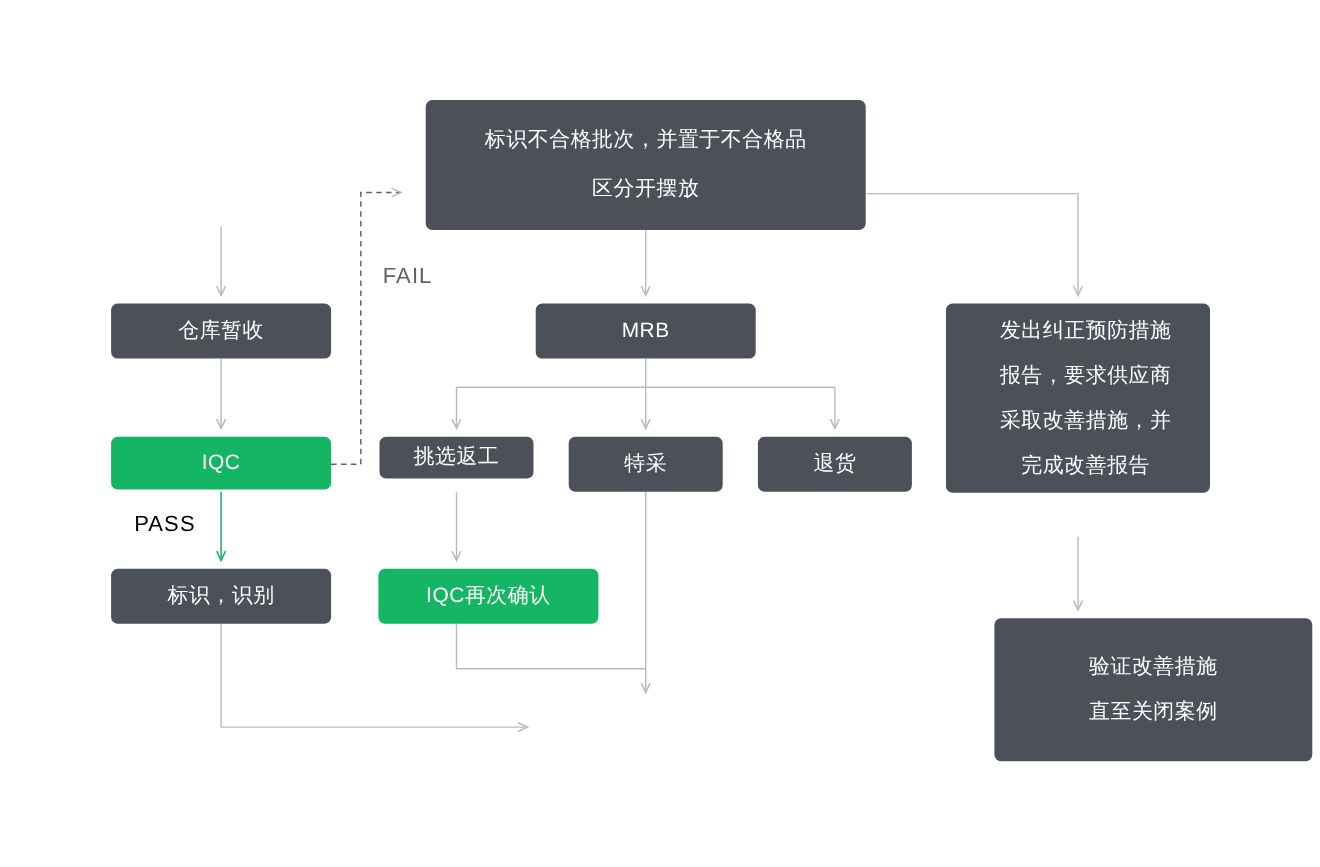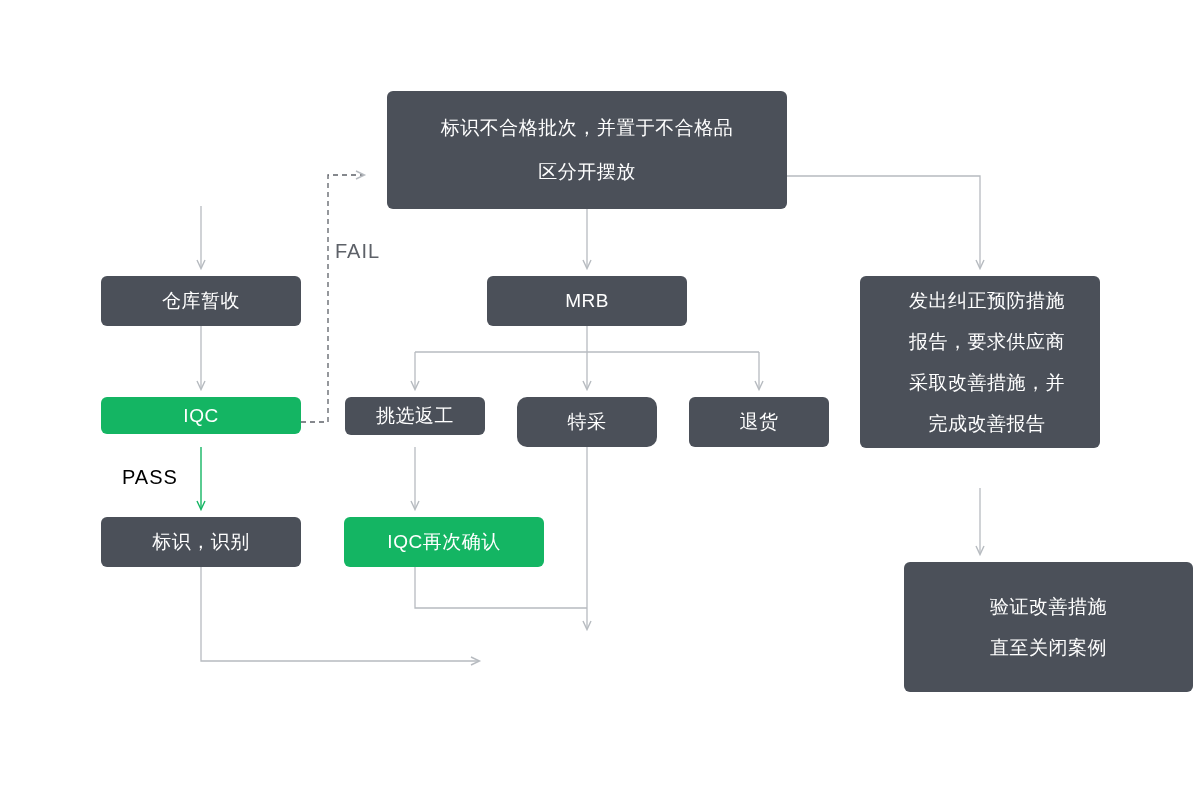--- a/index.html
+++ b/index.html
@@ -98,43 +98,43 @@
     </g>
 
     <g fill="none" stroke="#14b563" stroke-width="1.4">
       <path d="M201,447 L201,509" marker-end="url(#ah-green)"></path>
     </g>
   </svg>
 
 
   <div class="node dark" style="left:101px; top:276px; width:200px; height:50px;">仓库暂收</div>
 
-  <div class="node green" style="left:101px; top:397px; width:200px; height:37px;">IQC</div>
+  <div class="node green" style="left:101px; top:397px; width:200px; height:48px;">IQC</div>
 
   <div class="node dark" style="left:101px; top:517px; width:200px; height:50px;">标识，识别</div>
 
   <div class="node dark" style="left:387px; top:91px; width:400px; height:118px; font-size:19px; line-height:44px;">标识不合格批次，并置于不合格品
 区分开摆放</div>
 
   <div class="node dark" style="left:487px; top:276px; width:200px; height:50px;">MRB</div>
 
   <div class="node dark" style="left:345px; top:397px; width:140px; height:38px;">挑选返工</div>
 
-  <div class="node dark" style="left:517px; top:397px; width:140px; height:50px;border-radius:10px;">特采</div>
+  <div class="node dark" style="left:517px; top:397px; width:140px; height:50px;">特采</div>
 
   <div class="node dark" style="left:689px; top:397px; width:140px; height:50px;text-align:right;">退货</div>
 
   <div class="node green" style="left:344px; top:517px; width:200px; height:50px;">IQC再次确认</div>
 
 
   <div class="node dark" style="left:860px; top:276px; width:240px; height:172px; line-height:41px;padding-left:24px;">发出纠正预防措施
 报告，要求供应商
 采取改善措施，并
 完成改善报告</div>
 
   <div class="node dark" style="left:904px; top:562px; width:289px; height:130px; line-height:41px;">验证改善措施
 直至关闭案例</div>
 
-  <div class="label fail" style="left:335px; top:240px;">FAIL</div>
+  <div class="label fail" style="left:348px; top:240px;">FAIL</div>
 
   <div class="label pass" style="left:122px; top:466px;">PASS</div>
 
 </div>
 
 </body></html>

